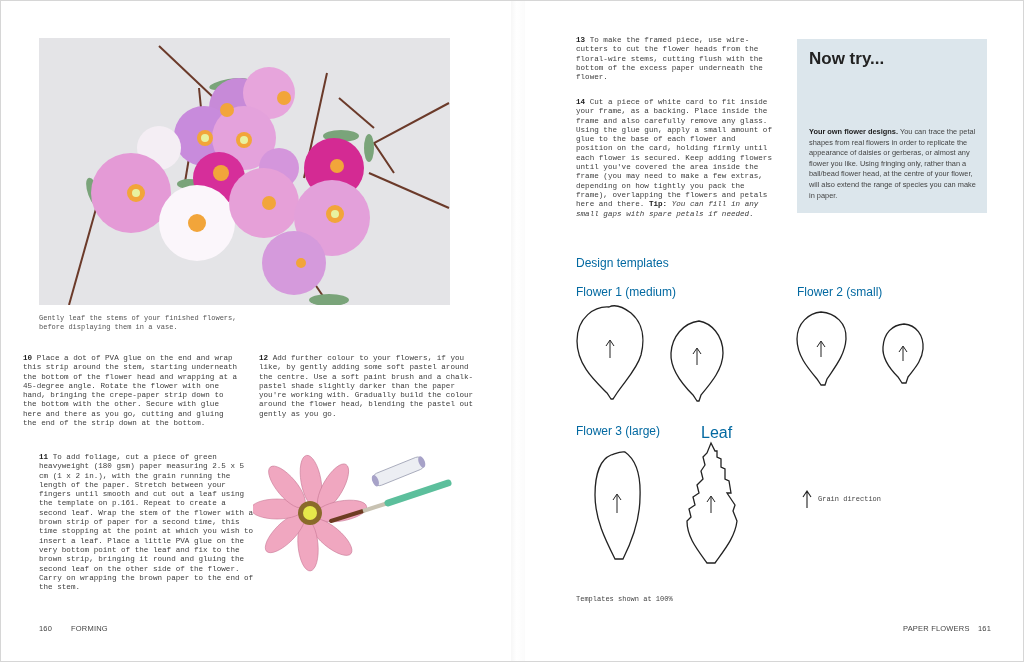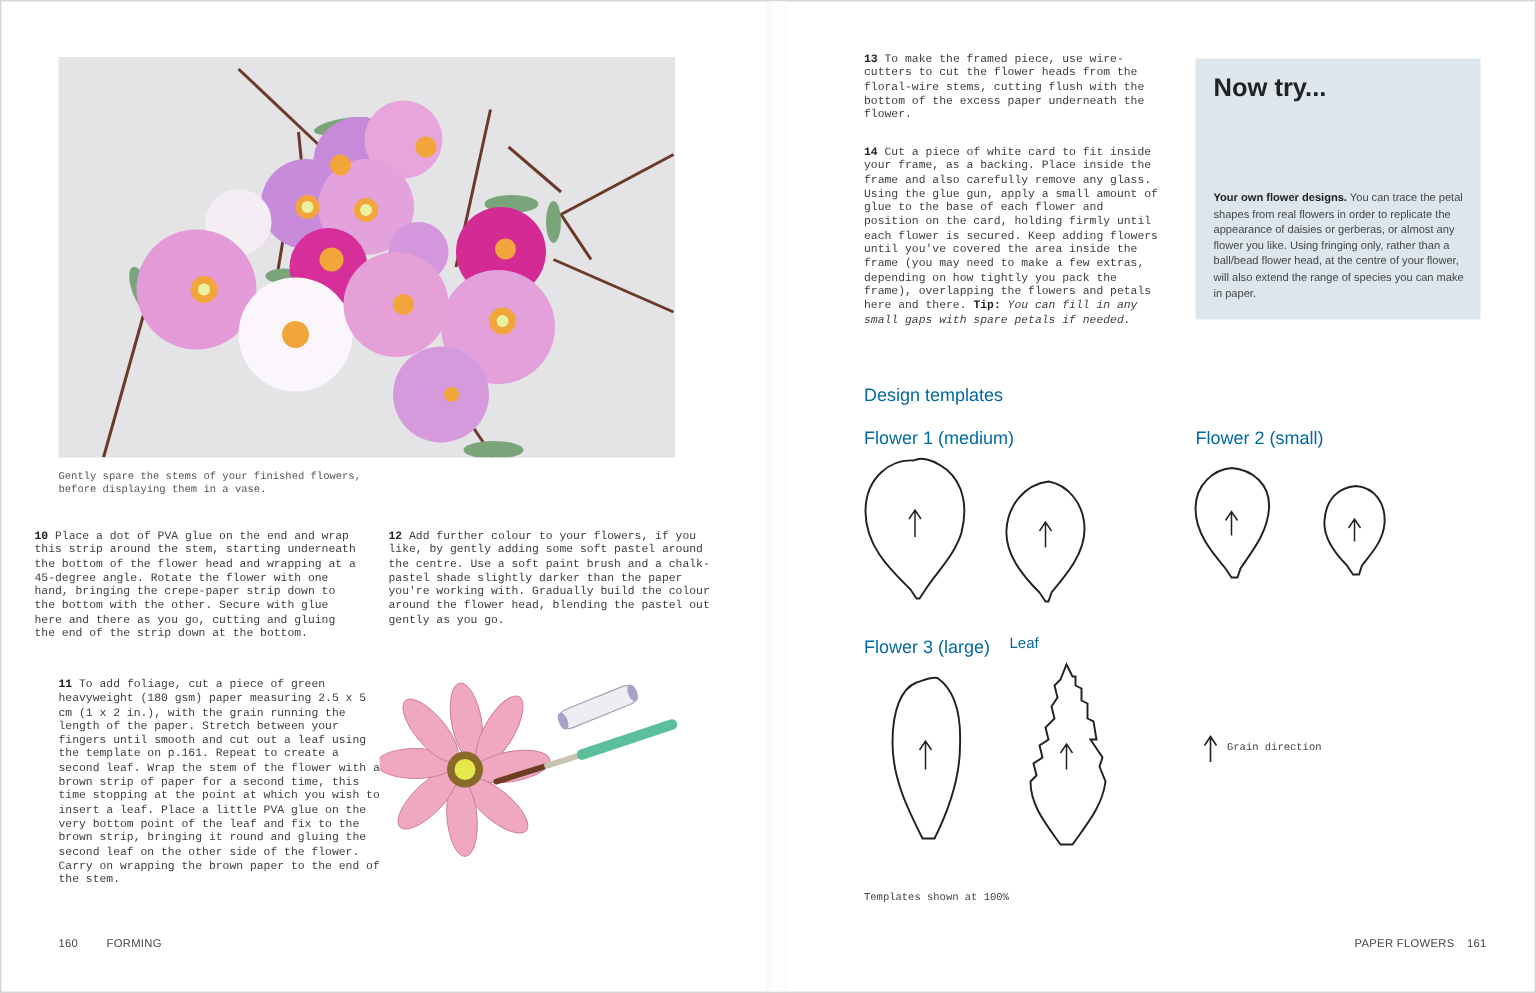--- a/index.html
+++ b/index.html
@@ -26,21 +26,21 @@
   .now-box { position:absolute; left:796px; top:38px; width:190px; height:174px; background:#dce6ec; }
   .now-title { position:absolute; left:12px; top:10px; font-family:"Liberation Sans", sans-serif; font-size:17px; color:#222; font-weight:700; }
   .now-body { position:absolute; left:12px; top:88px; width:170px; font-family:"Liberation Sans", sans-serif; font-size:7.4px; line-height:10.6px; color:#444; }
   .now-body b { color:#222; }
 
   .sans-h { font-family:"Liberation Sans", sans-serif; color:#0369a1; position:absolute; }
   .design-title { left:575px; top:255px; font-size:12px; }
   .f1-label { left:575px; top:284px; font-size:12px;text-align:center; }
   .f2-label { left:796px; top:284px; font-size:12px; }
   .f3-label { left:575px; top:423px; font-size:12px; }
-  .leaf-label { left:672px; top:423px; font-size:10px; }
+  .leaf-label { left:700px; top:423px; font-size:16px; }
 
   .tpl { position:absolute; }
   .grain { position:absolute; left:800px; top:488px; width:120px; height:20px; }
   .grain-label { position:absolute; left:17px; top:6px; font-family:"Liberation Mono", monospace; font-size:7px; color:#444; }
   .tpl-note { position:absolute; left:575px; top:594px; font-family:"Liberation Mono", monospace; font-size:7px; color:#444; }
 
   .folio { position:absolute; top:623px; font-family:"Liberation Sans", sans-serif; font-size:7.5px; color:#444; letter-spacing:0.2px; }
   .folio-l-num { left:38px; }
   .folio-l-sec { left:70px; }
   .folio-r-sec { left:902px; }
@@ -106,21 +106,21 @@
       </g>
       <g fill="#e8f2a0">
         <circle cx="166" cy="100" r="4"></circle>
           <circle cx="205" cy="102" r="4"></circle>
         <circle cx="97" cy="155" r="4"></circle>
           <circle cx="296" cy="176" r="4"></circle>
       </g>
     </svg>
   </div>
 
-  <div class="caption">Gently spare the stems of your finished flowers, before displaying them in a vase.</div>
+  <div class="caption">Gently leaf the stems of your finished flowers, before displaying them in a vase.</div>
 
   <div class="mono step10"><b>10</b> <span>Place a dot of PVA glue on the end and wrap this strip around the stem, starting underneath the bottom of the flower head and wrapping at a 45-degree angle. Rotate the flower with one hand, bringing the crepe-paper strip down to the bottom with the other. Secure with glue here and there as you go, cutting and gluing the end of the strip down at the bottom.</span></div>
   <div class="mono step11"><b>11</b> <span>To add foliage, cut a piece of green heavyweight (180 gsm) paper measuring 2.5 x 5 cm (1 x 2 in.), with the grain running the length of the paper. Stretch between your fingers until smooth and cut out a leaf using the template on p.161. Repeat to create a second leaf. Wrap the stem of the flower with a brown strip of paper for a second time, this time stopping at the point at which you wish to insert a leaf. Place a little PVA glue on the very bottom point of the leaf and fix to the brown strip, bringing it round and gluing the second leaf on the other side of the flower. Carry on wrapping the brown paper to the end of the stem.</span></div>
   <div class="mono step12"><b>12</b> <span>Add further colour to your flowers, if you like, by gently adding some soft pastel around the centre. Use a soft paint brush and a chalk-pastel shade slightly darker than the paper you're working with. Gradually build the colour around the flower head, blending the pastel out gently as you go.</span></div>
 
   <div class="illus" title="Watercolour pink flower with paintbrush and chalk pastel">
     <svg width="200" height="125" viewBox="0 0 200 125">
       <g fill="#f0a7c0" stroke="#c97996" stroke-width="0.6">
         <ellipse cx="58" cy="32" rx="10" ry="26" transform="rotate(-10 58 32)"></ellipse>
         <ellipse cx="80" cy="38" rx="10" ry="26" transform="rotate(30 80 38)"></ellipse>

